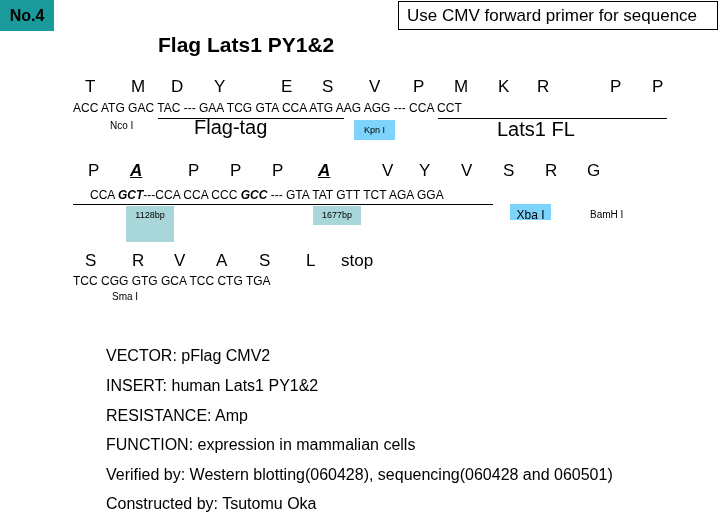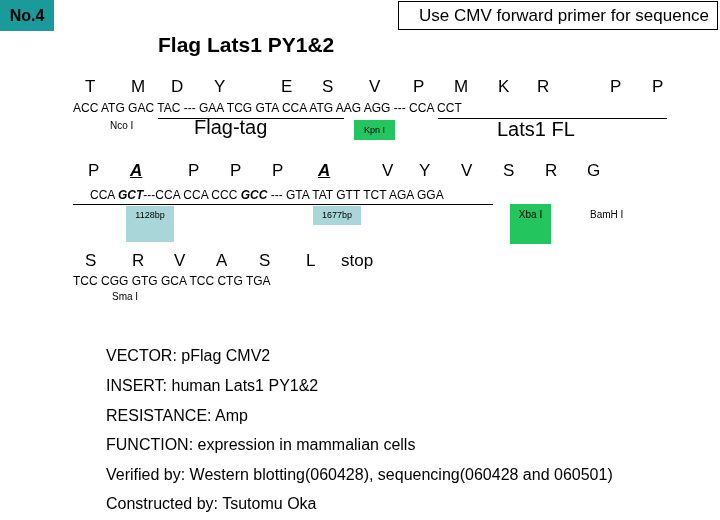--- a/index.html
+++ b/index.html
@@ -26,21 +26,21 @@
       text-align: center;
       color: #000;
     }
     .note-box {
       left: 398px; top: 1px;
       width: 320px; height: 29px;
       border: 1px solid #000;
       box-sizing: border-box;
       font-size: 17px;
       line-height: 27px;
-      padding-left: 20px;
+      padding-left: 8px;
     }
     .title {
       left: 158px; top: 32px;
       font-size: 21px;
       font-weight: bold;
       line-height: 26px;
     }
     .aa {
       font-size: 17px;
       line-height: 20px;
@@ -61,21 +61,21 @@
     .uline {
       position: absolute;
       height: 1px;
       background: #000;
     }
     .tag {
       position: absolute;
       font-size: 9px;
       text-align: center;
     }
-    .tag-green { background: #22c55e; }
+    .tag-green { background: #7dd3fc; }
     .tag-blue { background: #a9d6d8; }
     .info {
       left: 106px;
       font-size: 16px;
       line-height: 20px;
       text-align: center;
     }
     .bi { font-weight: bold; font-style: italic; }
     .bu { font-weight: bold; font-style: italic; text-decoration: underline; }
   </style>
@@ -122,21 +122,21 @@
   <span class="abs aa" style="left:461px;top:161px">V</span>
   <span class="abs aa" style="left:503px;top:161px">S</span>
   <span class="abs aa" style="left:545px;top:161px">R</span>
   <span class="abs aa" style="left:587px;top:161px">G</span>
 </div>
 
 <div class="abs seq" style="left:90px;top:185px"><span>CCA </span><span class="bi">GCT</span><span>---CCA CCA CCC </span><span class="bi">GCC</span><span> --- GTA TAT GTT </span><span>TCT AGA GGA</span></div>
 <div class="uline" style="left:73px;top:204px;width:420px"></div>
 <div class="tag tag-blue" style="left:126px;top:206px;width:48px;height:36px;line-height:19px">1128bp</div>
 <div class="tag tag-blue" style="left:313px;top:206px;width:48px;height:19px;line-height:19px">1677bp</div>
-<div class="tag tag-green" style="left:510px;top:204px;width:41px;height:40px;line-height:22px;font-size:10px">Xba I</div>
+<div class="tag tag-green" style="left:510px;top:204px;width:41px;height:16px;line-height:22px;font-size:12px">Xba I</div>
 <div class="abs small" style="left:590px;top:209px">BamH I</div>
 
 <div>
   <span class="abs aa" style="left:85px;top:251px">S</span>
   <span class="abs aa" style="left:132px;top:251px">R</span>
   <span class="abs aa" style="left:174px;top:251px">V</span>
   <span class="abs aa" style="left:216px;top:251px">A</span>
   <span class="abs aa" style="left:259px;top:251px">S</span>
   <span class="abs aa" style="left:306px;top:251px">L</span>
   <span class="abs aa" style="left:341px;top:251px">stop</span>

